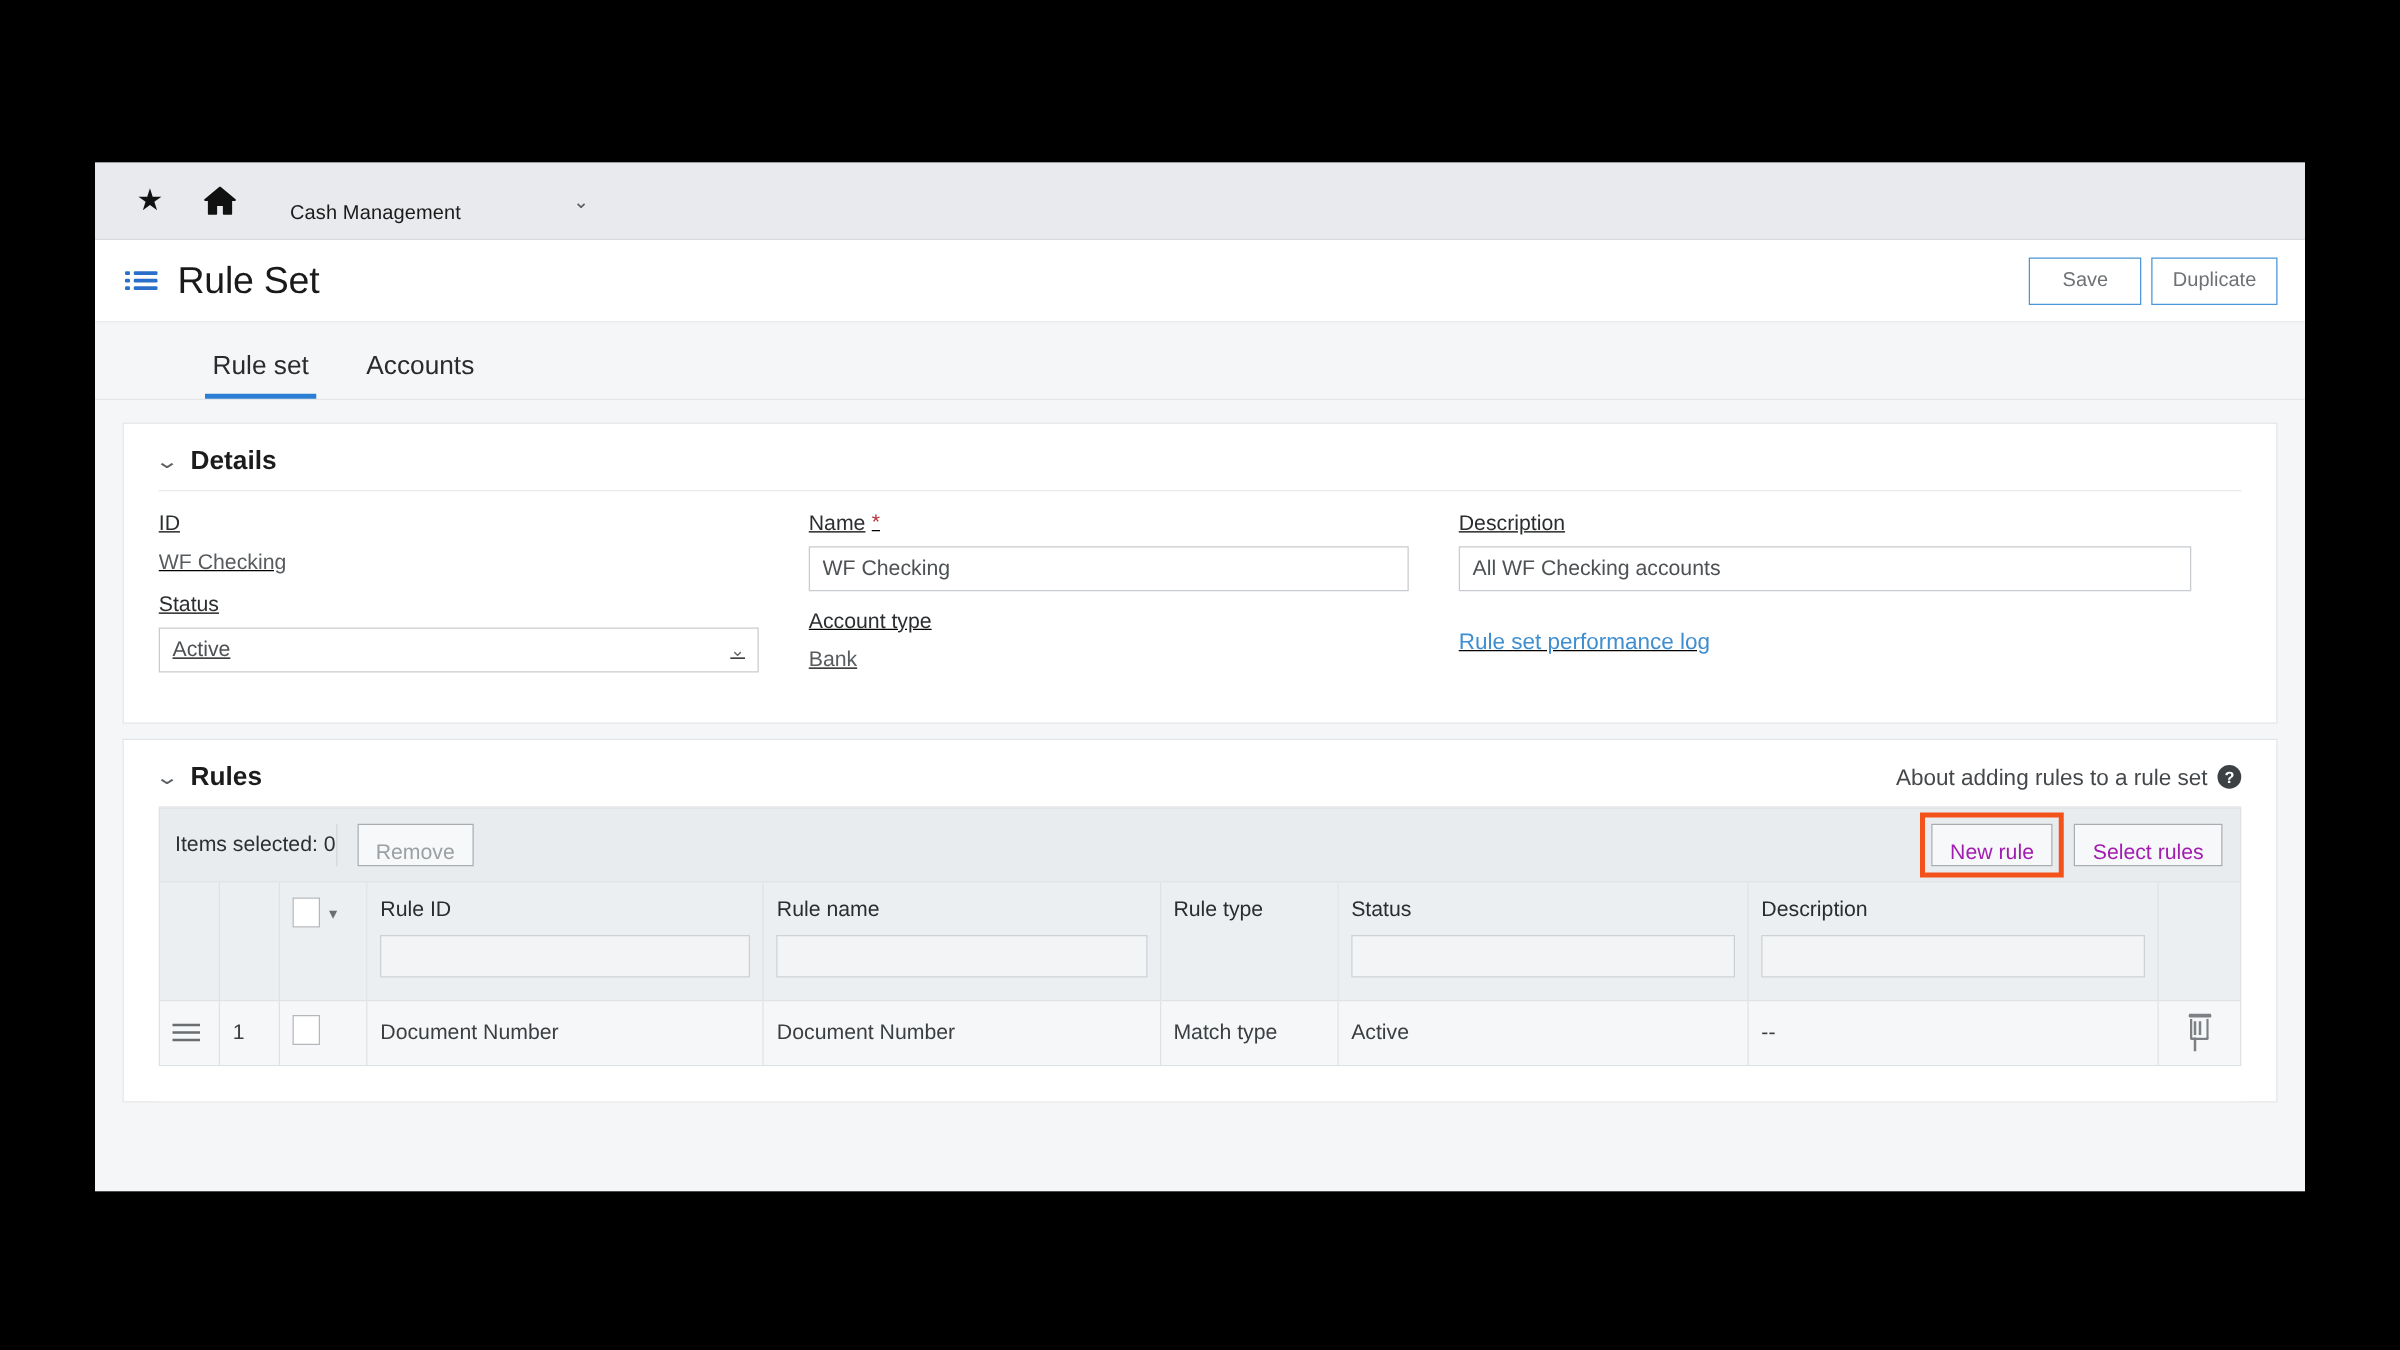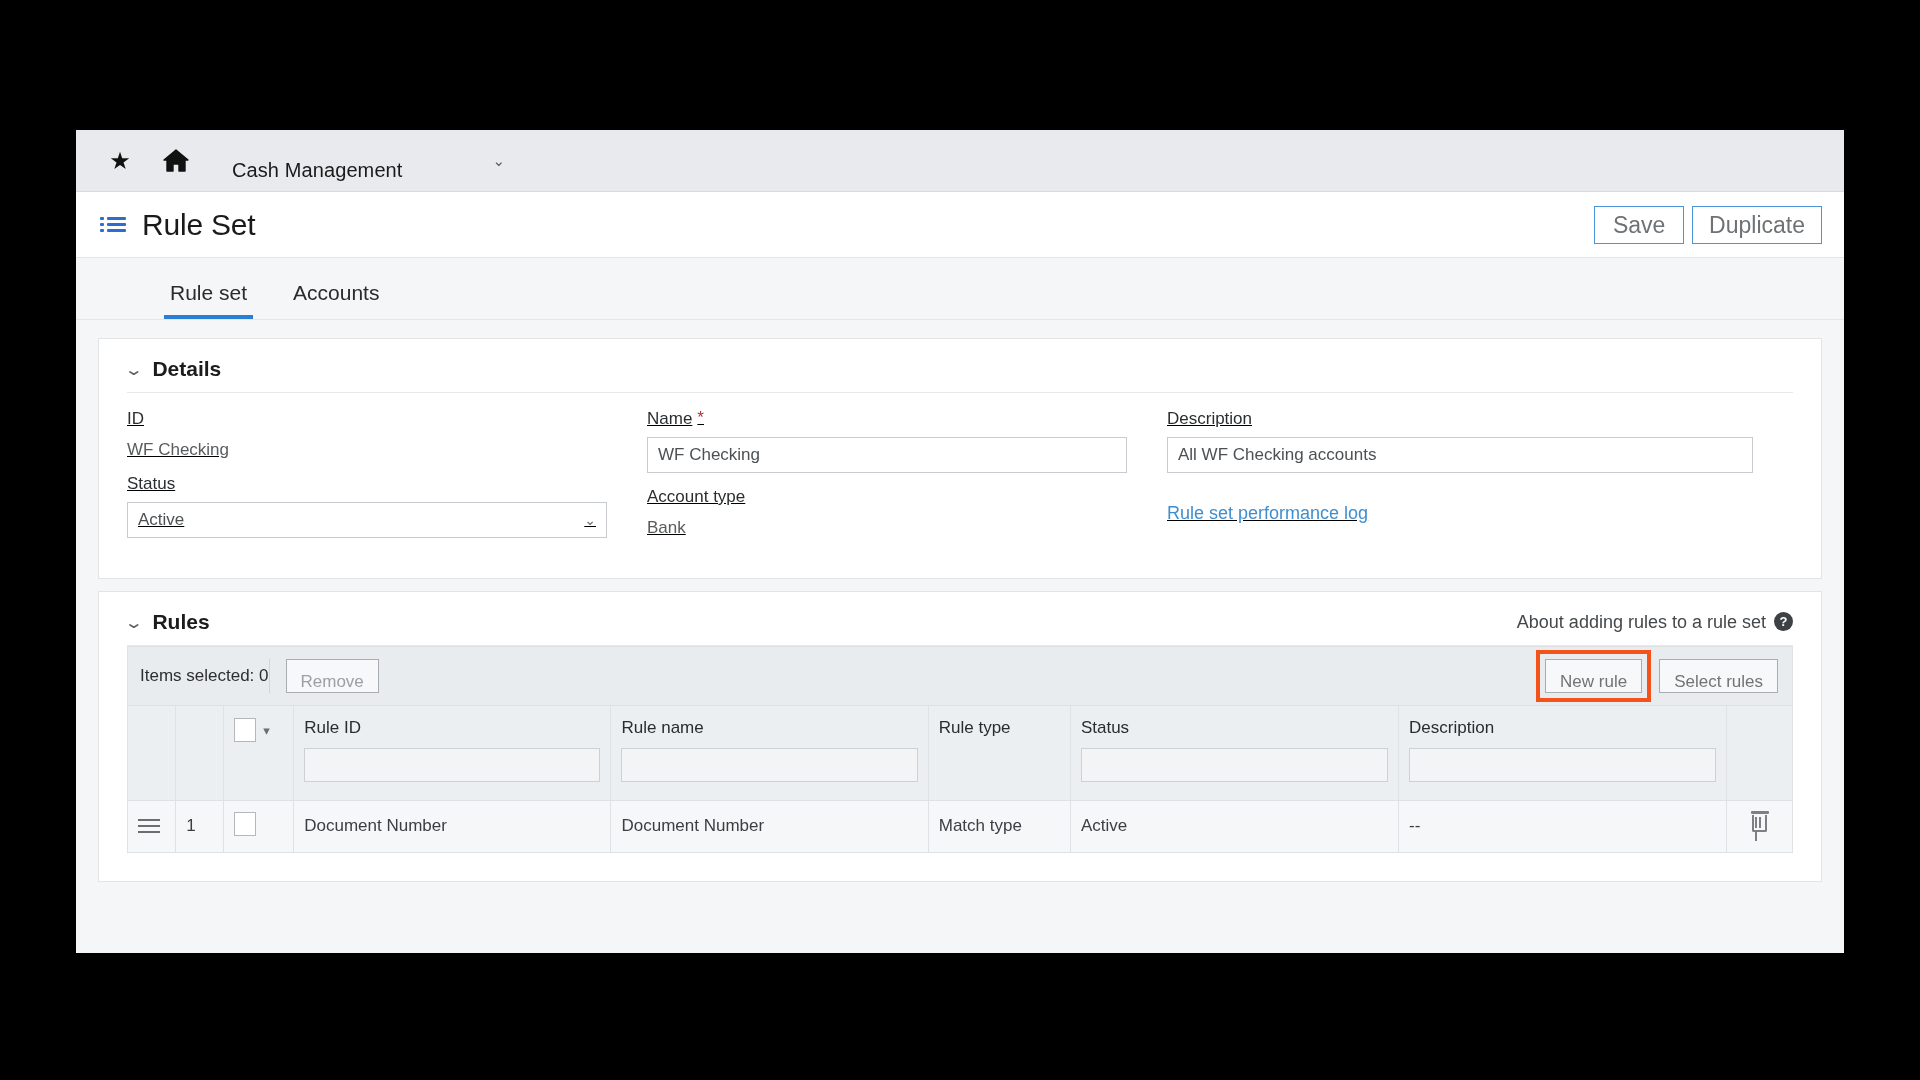--- a/index.html
+++ b/index.html
@@ -27,21 +27,21 @@
     padding-left: 16px;
   }
   .topbar-icon {
     width: 56px; height: 62px;
     display: flex; align-items: center; justify-content: center;
     cursor: pointer;
   }
   .star-glyph { font-size: 24px; color: #111; line-height: 1; }
   .home-glyph svg { display: block; }
   .module-name {
-    font-size: 20px; color: #1a1a1a;
+    font-size: 16px; color: #1a1a1a;
     margin-left: 28px;
     letter-spacing: .1px;
     margin-top: 20px;
   }
   .module-chevron {
     margin-left: 90px;
     color: #5a5a5a;
     font-size: 15px;
     cursor: pointer;
     user-select: none;
@@ -70,21 +70,21 @@
   }
   .title-actions {
     position: absolute; right: 22px; top: 14px;
     display: flex; gap: 8px;
   }
   .btn-outline-blue {
     min-width: 90px; height: 38px;
     background: #ffffff;
     border: 1px solid #4a96d8;
     color: #6e7275;
-    font-size: 23px;
+    font-size: 16px;
     font-family: "Liberation Sans", sans-serif;
     cursor: pointer;
     padding: 0 16px;
   }
 
   
   .tabbar {
     height: 62px;
     background: #f5f6f7;
     display: flex; align-items: flex-end;
@@ -193,21 +193,21 @@
   .btn-gray {
     min-width: 92px; height: 34px;
     background: #f7f8f9;
     border: 1px solid #a9adb1;
     color: #9ba0a4;
     font-size: 17px;
     font-family: "Liberation Sans", sans-serif;
     cursor: pointer; padding: 12px 14px;
   }
   .toolbar-right { margin-left: auto; display: flex; gap: 8px; align-items:center; }
-  .btn-gray.enabled { color: #737373; }
+  .btn-gray.enabled { color: #a21caf; }
   .highlight-box {
     padding: 5px;
     border: 4px solid #f4521b;
     display: inline-block;
     line-height: 0;
   }
 
   
   table.rules-table {
     width: 100%;

